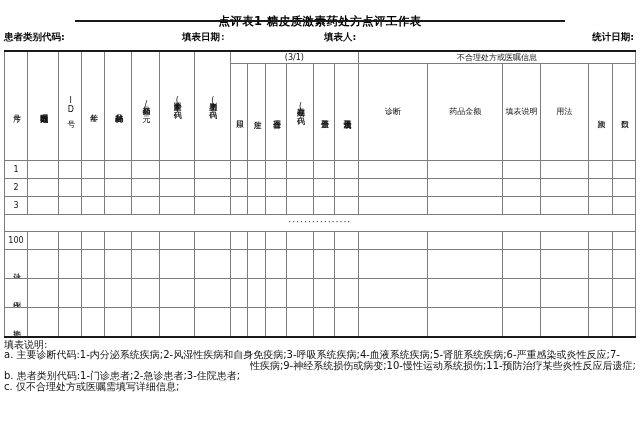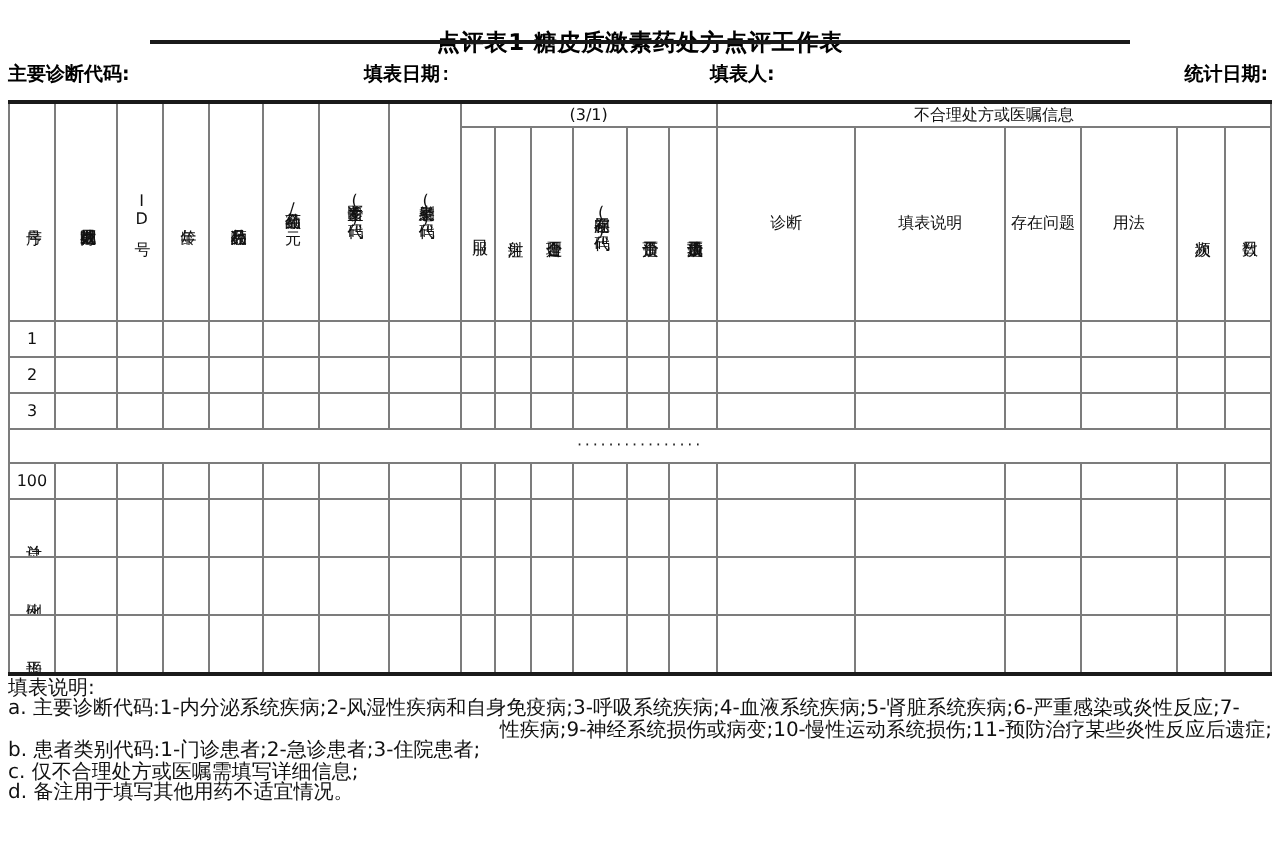--- a/index.html
+++ b/index.html
@@ -28,21 +28,21 @@
   .meta-row{
     position:relative;
     height:16px;
     margin-top:3px;
     font-size:9.5px;
     font-weight:bold;
   }
   .meta-row span{position:absolute;top:0;white-space:nowrap;}
   .m1{left:0px;}
   .m2{left:178px;font-family:Liberation Mono, monospace;}
-  .m3{left:351px;}
+  .m3{left:320px;}
   .m4{right:2px;margin-left:48px;}
 
   
   table.grid{
     border-collapse:collapse;
     width:632px;
     margin-top:3px;
     table-layout:fixed;
   }
   table.grid td, table.grid th{
@@ -101,21 +101,21 @@
 </head>
 <body>
 
 <div class="page">
 
   <div class="top-rule"></div>
 
   <div class="title">点评表1  糖皮质激素药处方点评工作表</div>
 
   <div class="meta-row">
-    <span class="m1">主要诊断代码:</span>
+    <span class="m1">患者类别代码:</span>
     <span class="m2">填表日期:</span>
     <span class="m3">填表人:</span>
     <span class="m4">统计日期:</span>
   </div>
 
   <div class="tbl-wrap">
   <table class="grid">
     <colgroup>
       <col style="width:22px">
           <col style="width:30px">
@@ -185,22 +185,22 @@
         <span class="vtxt">存在问题(代码)</span>
       </th>
       <th class="vcell">
         <span class="vtxt">是否干预</span>
       </th>
       <th class="vcell">
         <span class="vtxt">干预是否成功</span>
       </th>
 
       <th class="hcell">诊断</th>
+      <th class="hcell">药品金额</th>
       <th class="hcell">填表说明</th>
-      <th class="hcell">存在问题</th>
       <th class="hcell">用法</th>
       <th class="vcell">
         <span class="vtxt">频次</span>
       </th>
       <th class="vcell">
         <span class="vtxt">日数</span>
       </th>
     </tr>
 
     <tr class="rowh">
@@ -393,19 +393,15 @@
     <div class="nline">
       <span>b.</span>
       <span>患者类别代码:1-门诊患者;2-急诊患者;3-住院患者;</span>
     </div>
 
     <div class="nline">
       <span>c.</span>
       <span>仅不合理处方或医嘱需填写详细信息;</span>
     </div>
 
-    <div class="nline">
-      <span>d.</span>
-      <span>备注用于填写其他用药不适宜情况。</span>
-    </div>
   </div>
 
 </div>
 
 </body></html>

